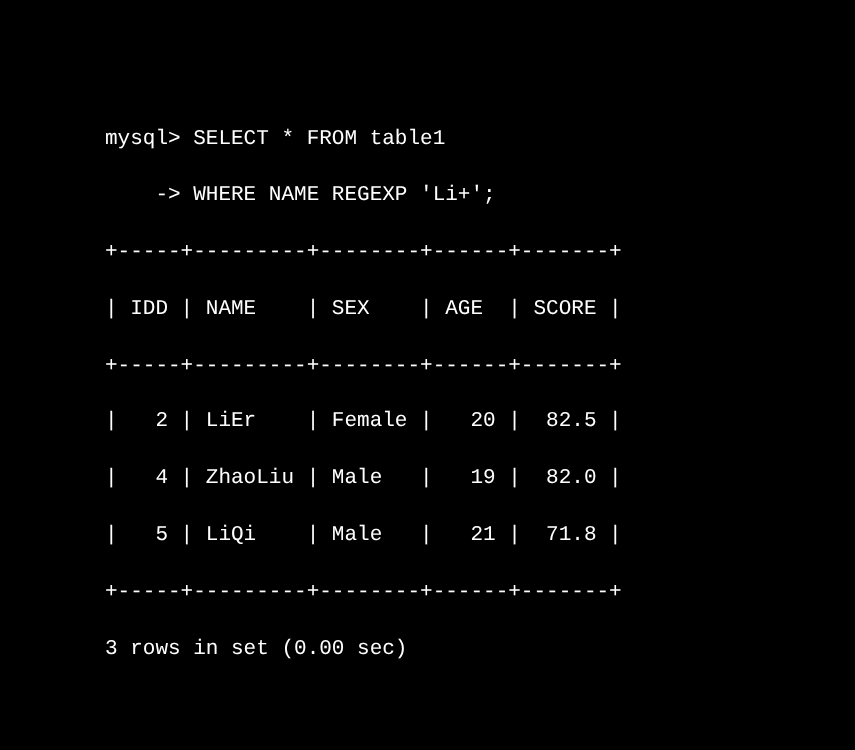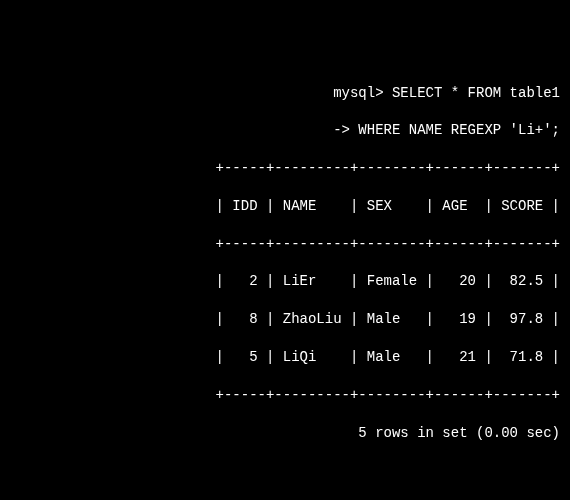--- a/index.html
+++ b/index.html
@@ -8,37 +8,37 @@
       color: #fff;
       font-family: "Courier New", Courier, monospace;
       font-size: 14px;
       line-height: 1.35;
       padding: 8px 10px 10px 70px;
       width: 570px;
       height: 500px;
       white-space: pre;
       overflow: hidden;
     }
-    .line { display: block; text-align: right; }
+    .line { display: block; }
   </style>
 </head>
 <body>
 
 
 
 <span class="line">mysql&gt; SELECT * FROM table1</span>
 <span class="line">    -&gt; WHERE NAME REGEXP 'Li+';</span>
 <span class="line">+-----+---------+--------+------+-------+</span>
 <span class="line">| IDD | NAME    | SEX    | AGE  | SCORE |</span>
 <span class="line">+-----+---------+--------+------+-------+</span>
 <span class="line">|   2 | LiEr    | Female |   20 |  82.5 |</span>
-<span class="line">|   8 | ZhaoLiu | Male   |   19 |  97.8 |</span>
+<span class="line">|   4 | ZhaoLiu | Male   |   19 |  82.0 |</span>
 <span class="line">|   5 | LiQi    | Male   |   21 |  71.8 |</span>
 <span class="line">+-----+---------+--------+------+-------+</span>
-<span class="line">5 rows in set (0.00 sec)</span>
+<span class="line">3 rows in set (0.00 sec)</span>
 <span class="line"> </span>
 <span class="line">mysql&gt; SELECT * FROM table1</span>
 
 
 
 
 
 
 
 

